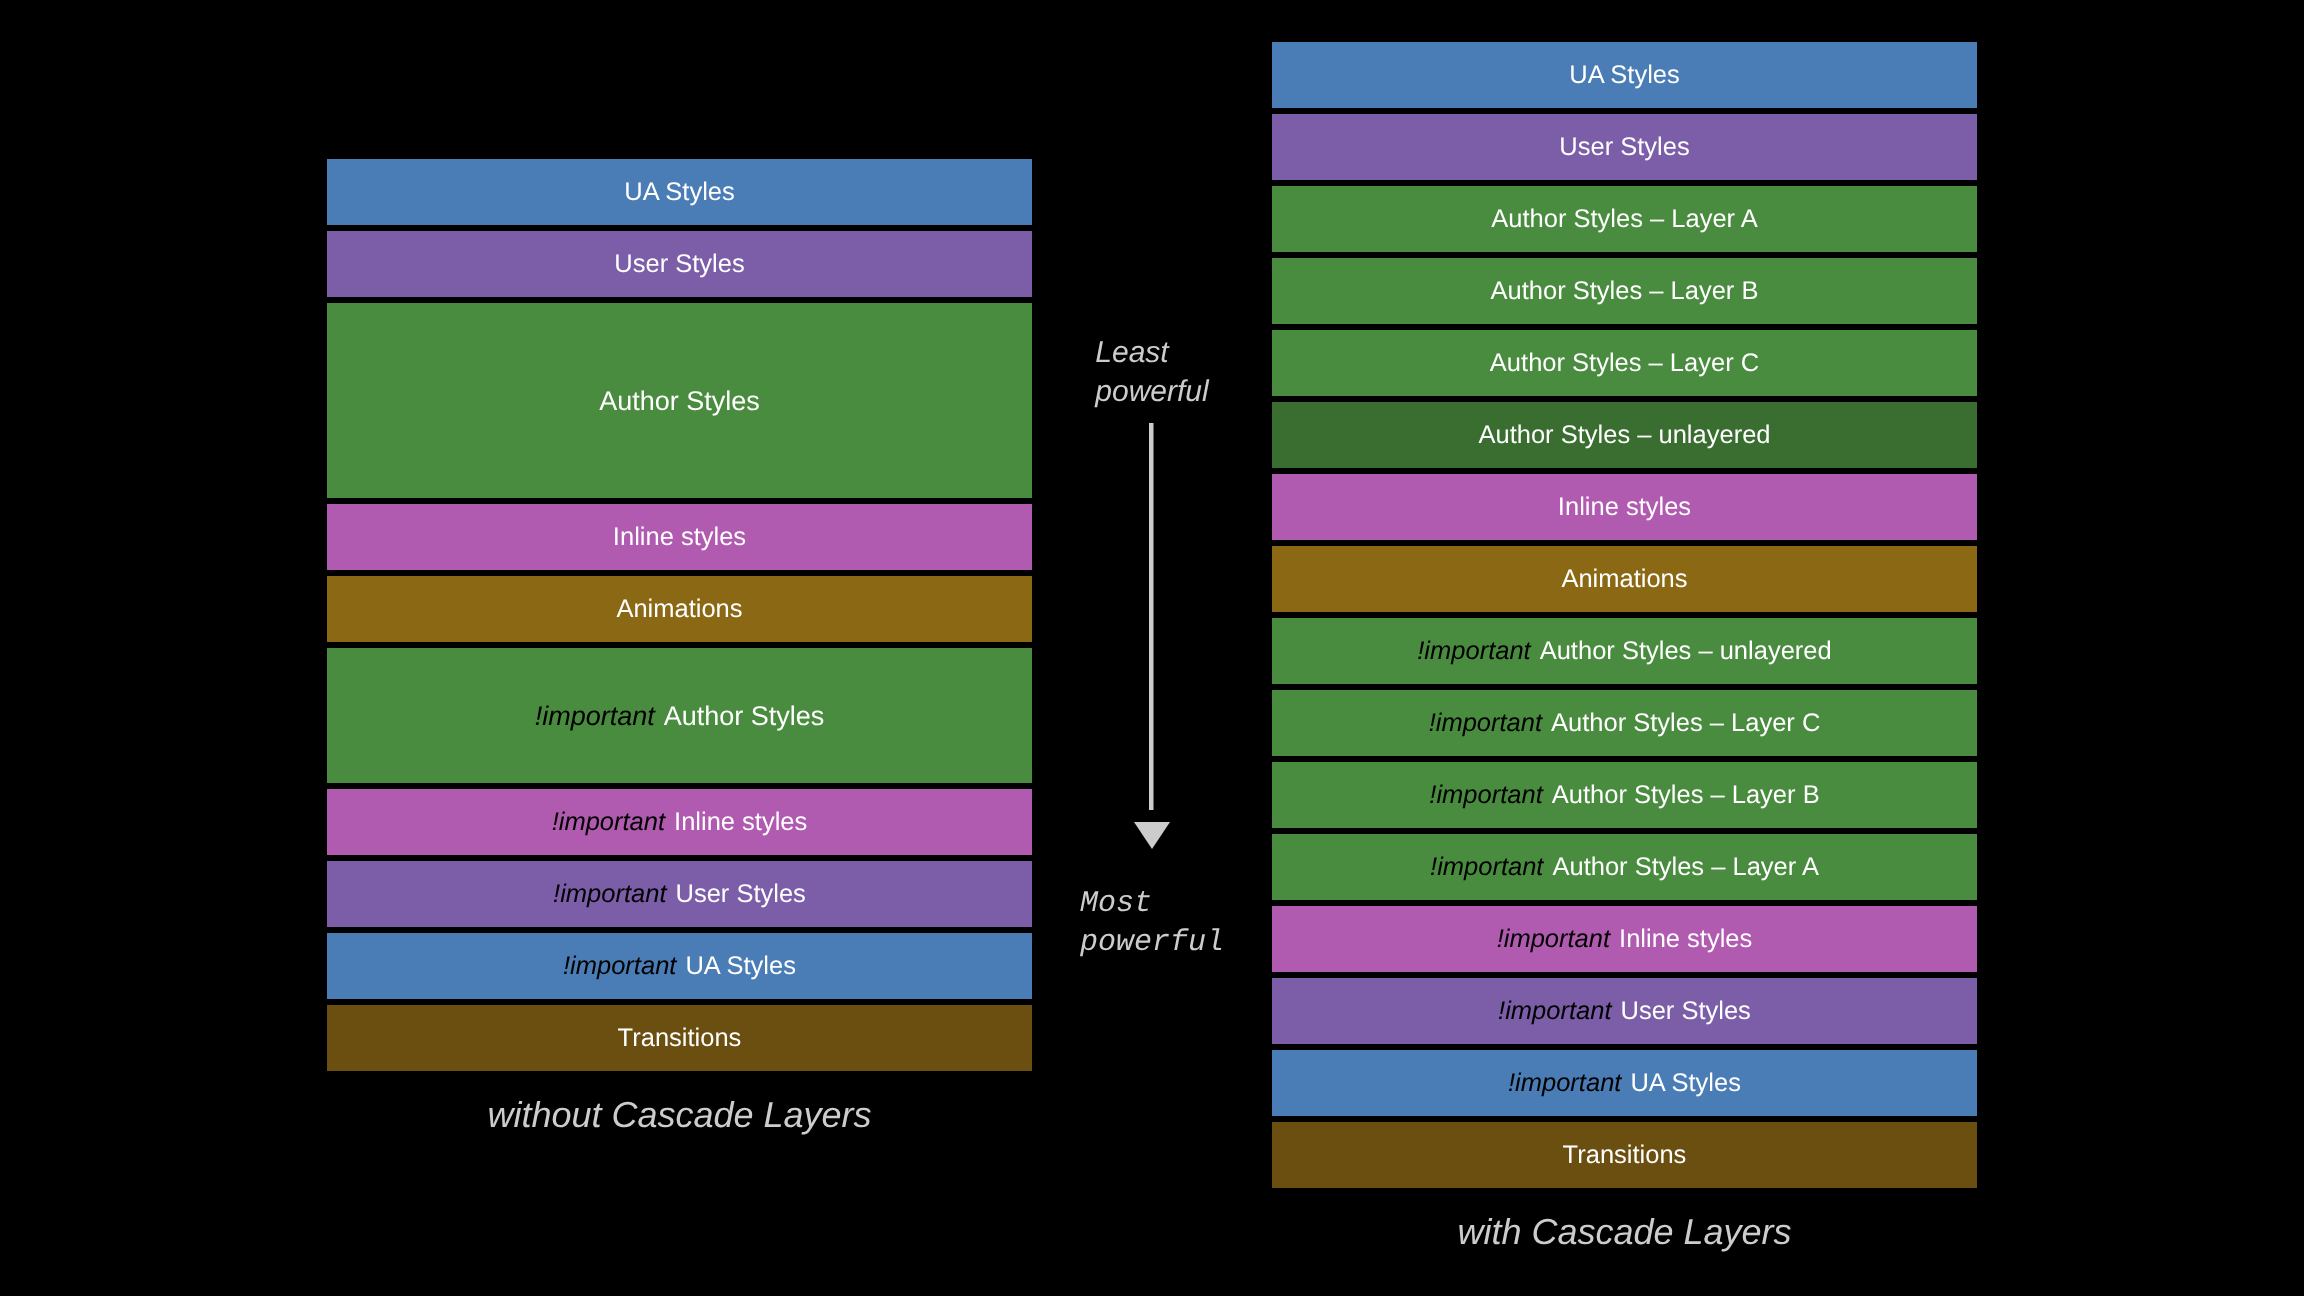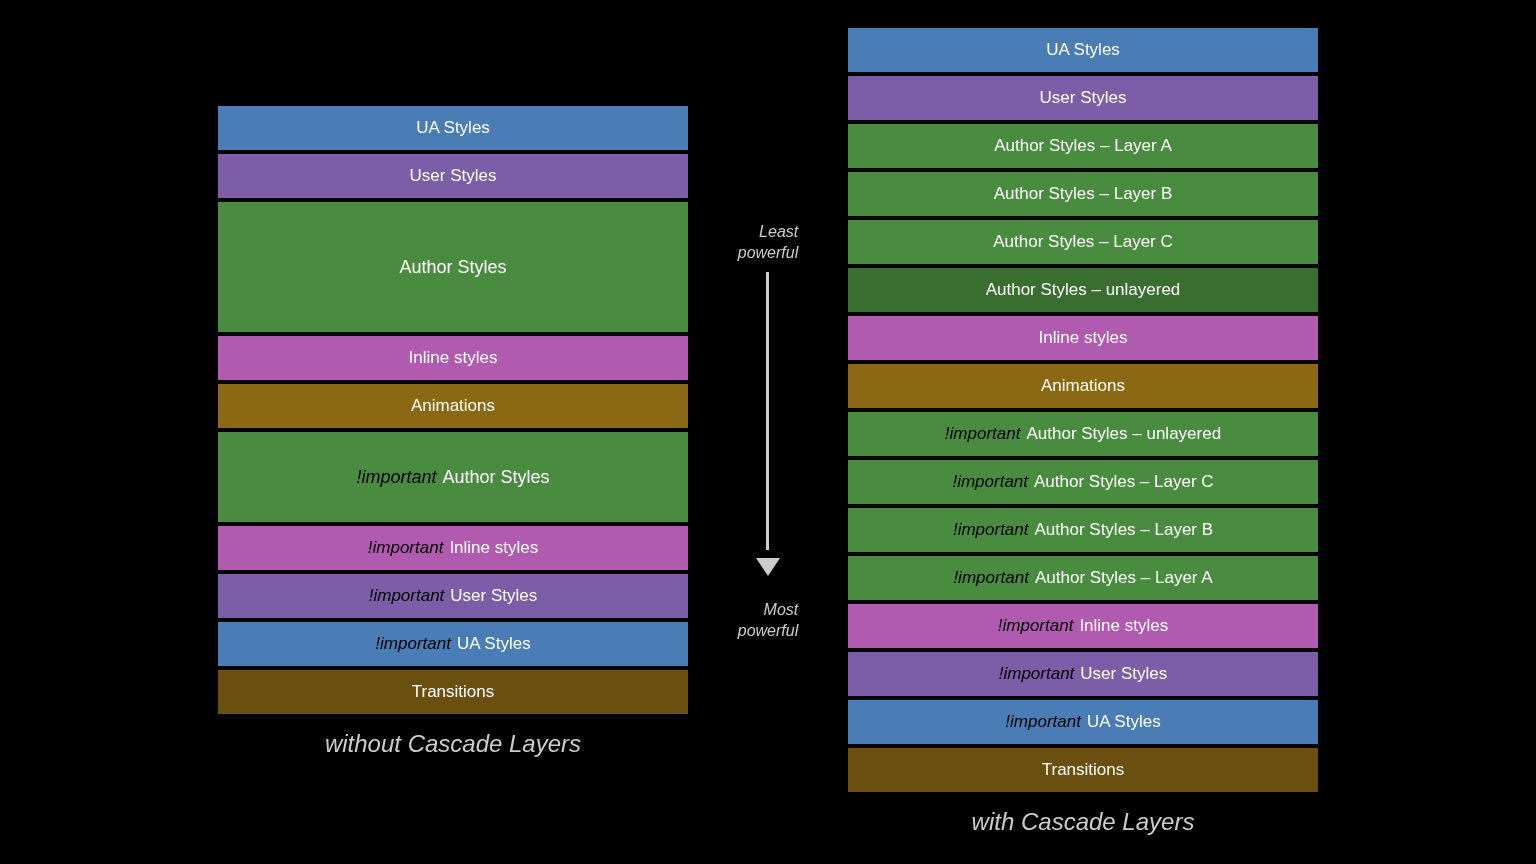--- a/index.html
+++ b/index.html
@@ -65,23 +65,23 @@
     .arrow-container {
       display: flex;
       flex-direction: column;
       align-items: center;
       height: 420px;
       justify-content: space-between;
     }
 
     .arrow-label {
       font-style: italic;
-      font-size: 16px;
+      font-size: 20px;
       color: #ccc;
-      text-align: right;
+      text-align: left;
       line-height: 1.3;
     }
 
     .arrow-line {
       width: 3px;
       flex: 1;
       background: #ccc;
       margin: 8px 0;
       position: relative;
     }
@@ -138,21 +138,21 @@
 
   <div class="middle-section">
     <div class="arrow-container">
       <div class="arrow-label">
         <em>Least<br>powerful</em>
       </div>
       <div class="arrow-shaft">
         <div class="arrow-line"></div>
       </div>
       <div class="arrow-head"></div>
-      <div class="arrow-label" style="margin-top:24px;">
+      <div class="arrow-label" style="margin-top:24px;font-family:Liberation Mono, monospace;">
         <em>Most<br>powerful</em>
       </div>
     </div>
   </div>
 
   <div class="diagram-wrapper">
     <div class="diagram" id="right-diagram">
     <div class="row" style="background-color: rgb(74, 125, 181);">UA Styles</div>
         <div class="row" style="background-color: rgb(123, 94, 167);">User Styles</div>
         <div class="row" style="background-color: rgb(74, 140, 63);">Author Styles – Layer A</div>

